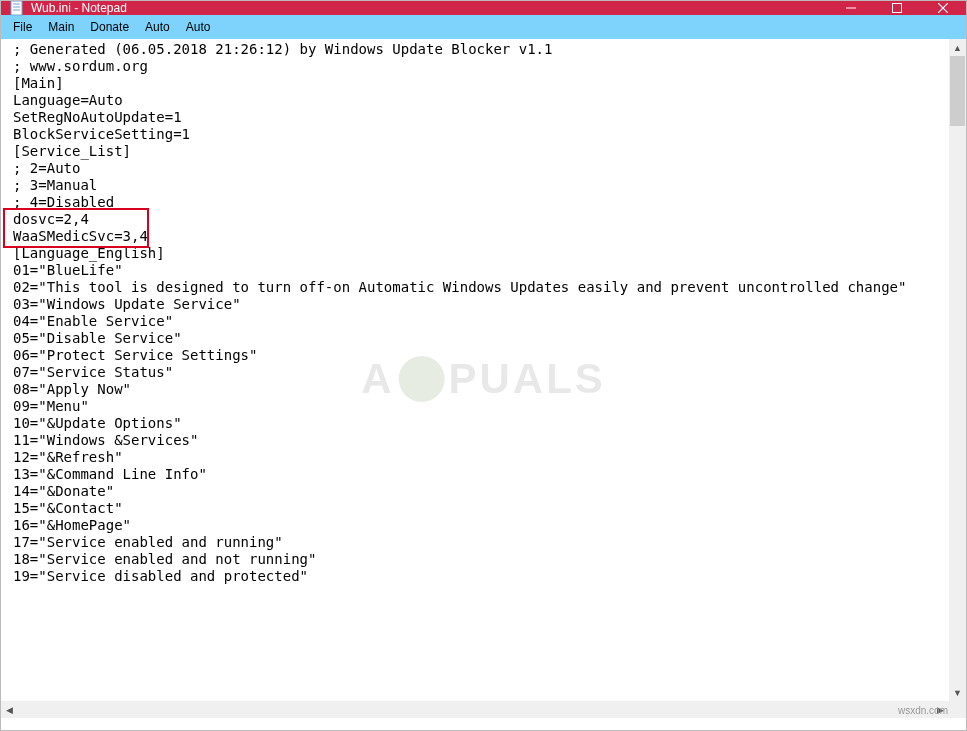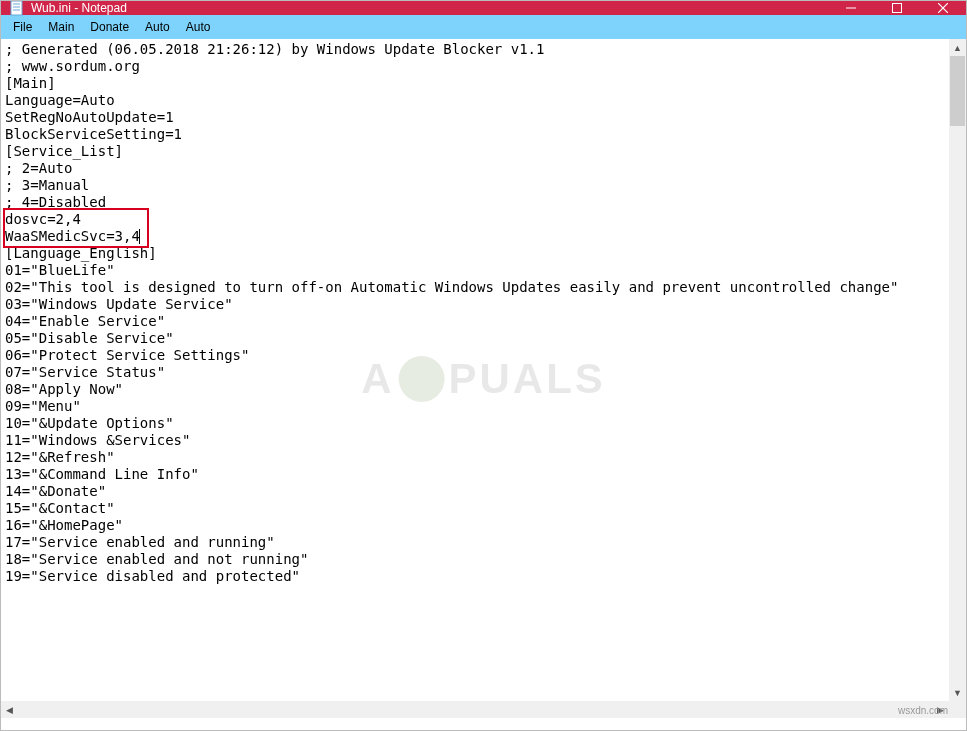--- a/index.html
+++ b/index.html
@@ -58,20 +58,21 @@
     .editor {
       font-family: "Lucida Console", Consolas, monospace;
       font-size: 14px;
       line-height: 17px;
       white-space: pre;
       padding: 2px 4px;
       color: #000;
       height: calc(100% - 17px);
       overflow: hidden;
       position: relative;
+      margin-left: 8px;
     }
     .editor .line { display: block; }
     .highlight-box {
       position: absolute;
       border: 2px solid #d8001f;
       pointer-events: none;
     }
     .caret {
       display: inline-block;
       width: 1px;

